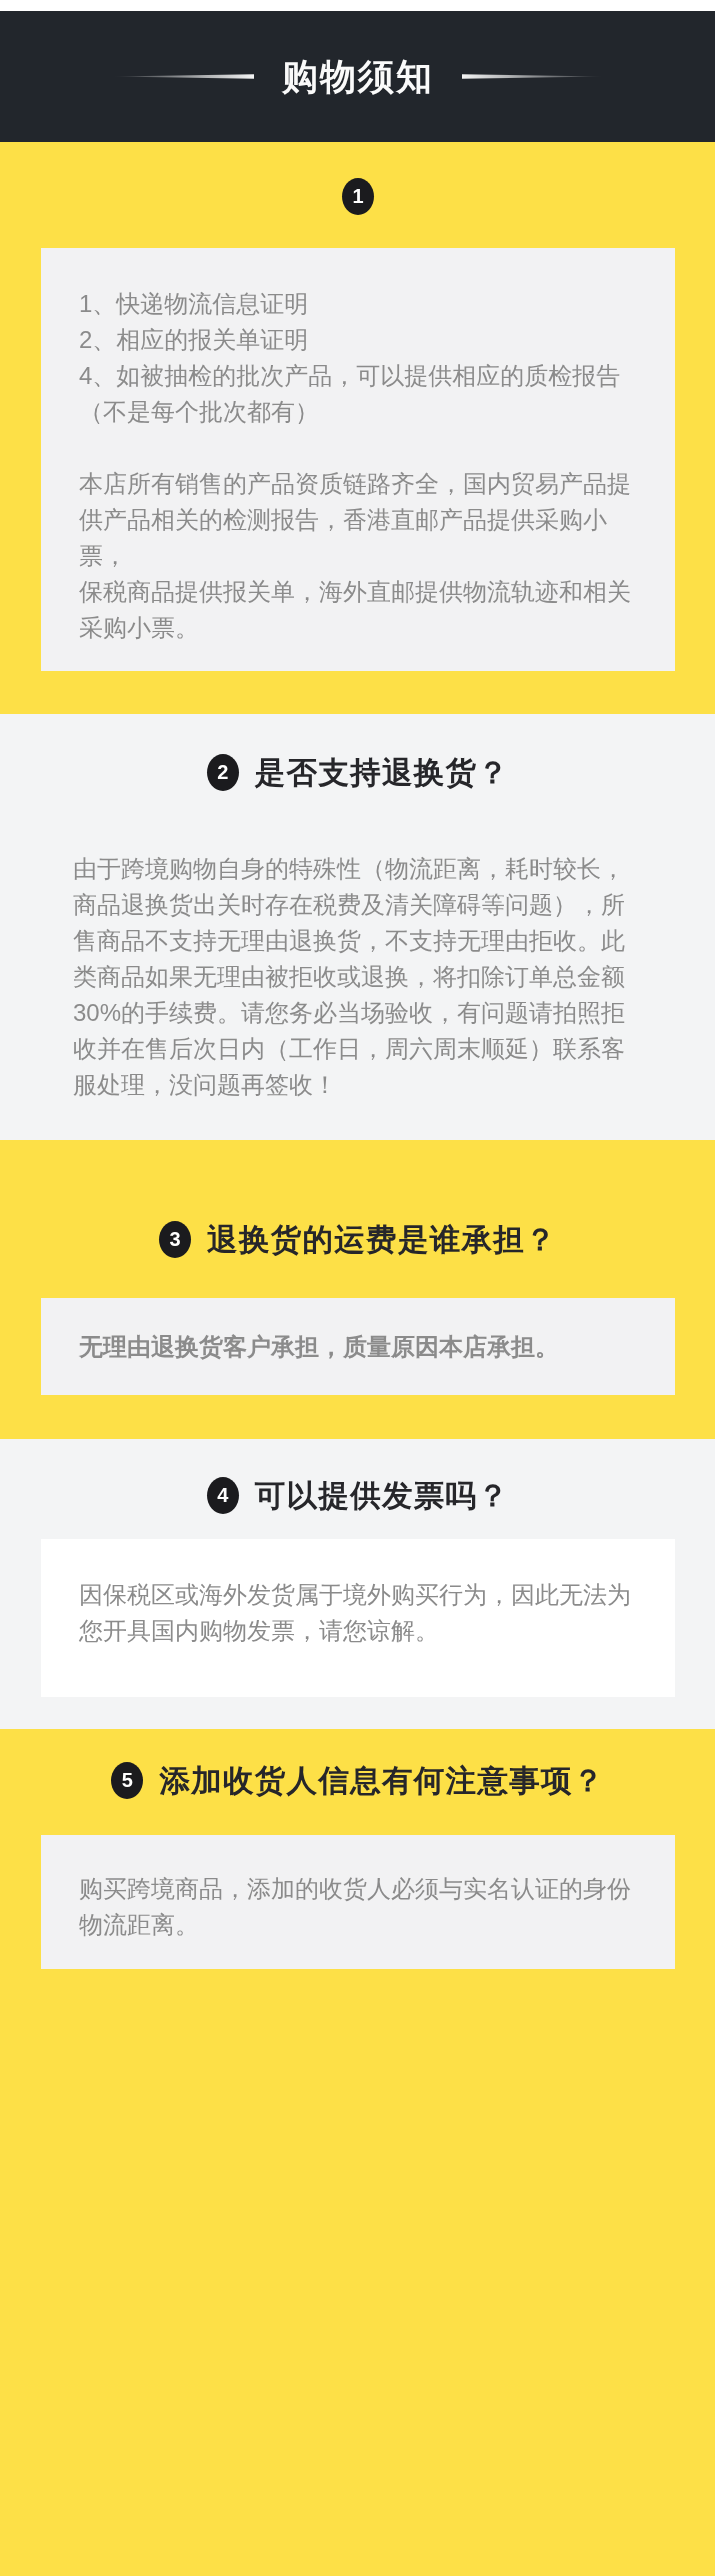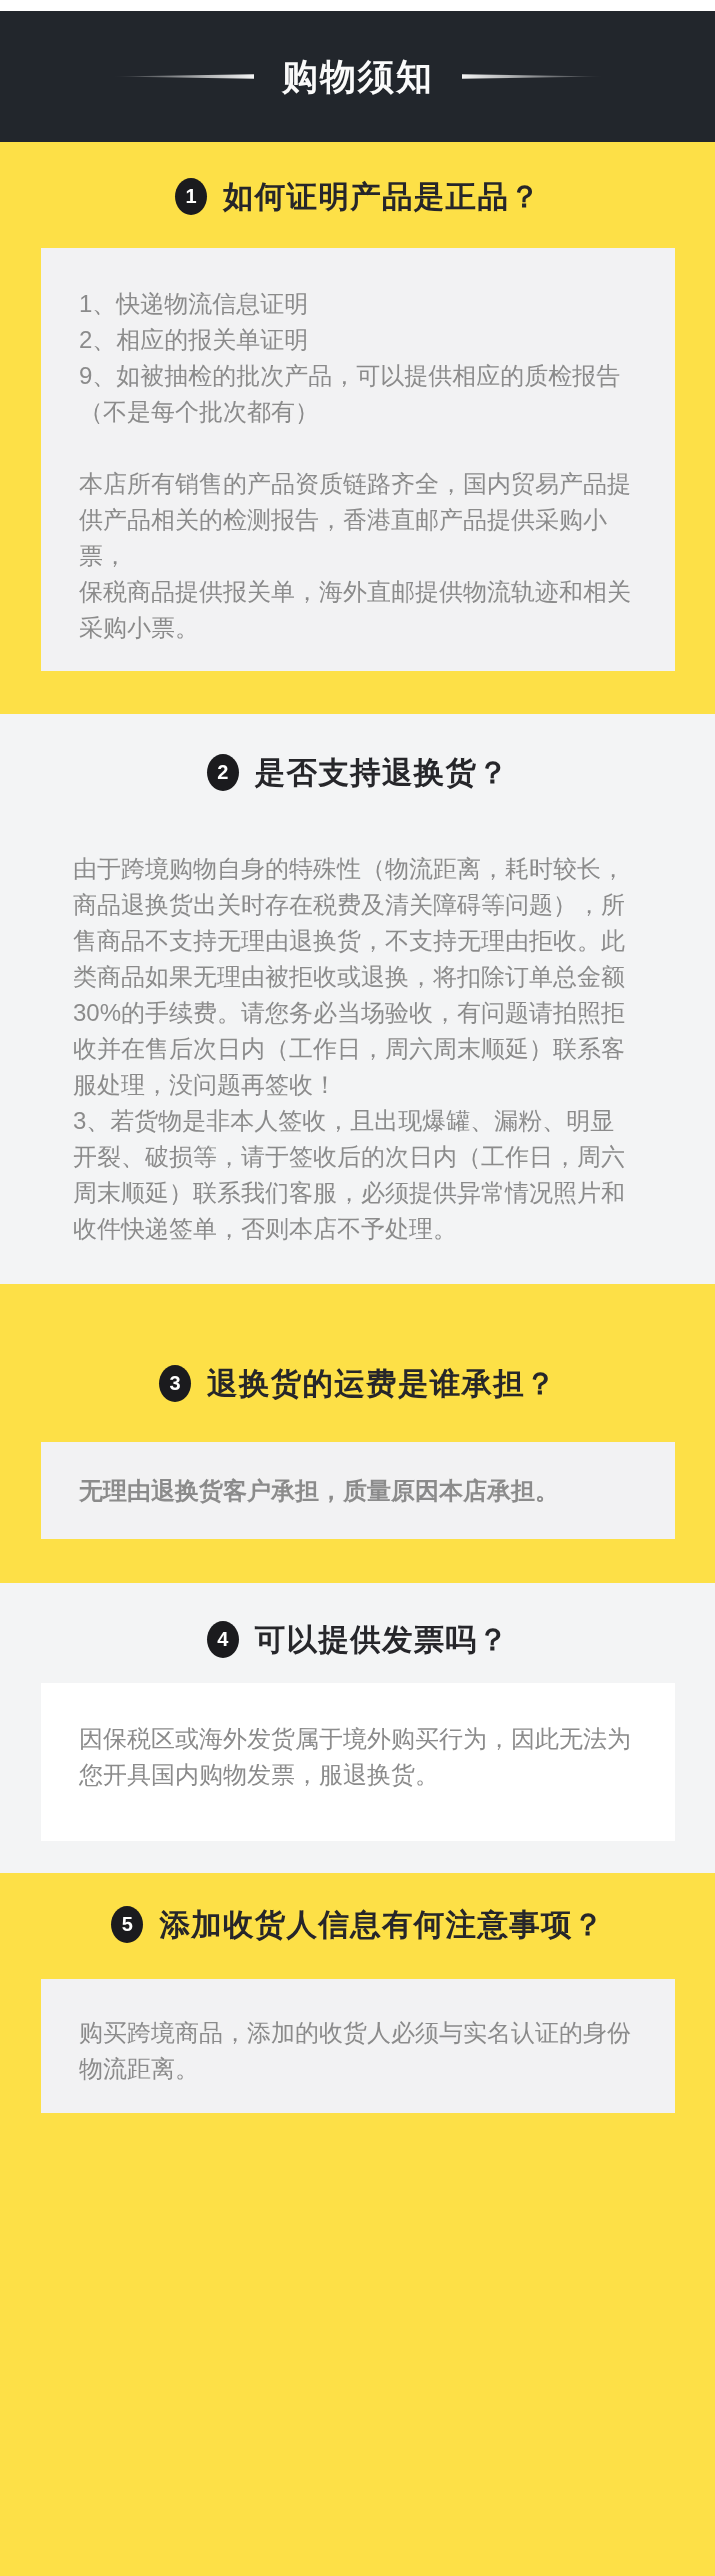--- a/index.html
+++ b/index.html
@@ -77,69 +77,64 @@
 <div class="page">
 
   <div class="header">
     <div class="hline left"></div>
     <h1>购物须知</h1>
     <div class="hline right"></div>
   </div>
 
   <div class="qrow q1row">
     <span class="badge">1</span>
-    <span class="qtext">如何证明产品是正品？</span>
   </div>
   <div class="card card1">
     <p>1、快递物流信息证明
 2、相应的报关单证明
-9、如被抽检的批次产品，可以提供相应的质检报告
+4、如被抽检的批次产品，可以提供相应的质检报告
 （不是每个批次都有）</p>
     <p class="para-gap">本店所有销售的产品资质链路齐全，国内贸易产品提
 供产品相关的检测报告，香港直邮产品提供采购小票，
 保税商品提供报关单，海外直邮提供物流轨迹和相关
 采购小票。</p>
   </div>
 
   <div class="sec-gray sec2">
     <div class="qrow">
       <span class="badge">2</span>
       <span class="qtext">是否支持退换货？</span>
     </div>
     <div class="longtext">
       <p>由于跨境购物自身的特殊性（物流距离，耗时较长，
 商品退换货出关时存在税费及清关障碍等问题），所
 售商品不支持无理由退换货，不支持无理由拒收。此
 类商品如果无理由被拒收或退换，将扣除订单总金额
 30%的手续费。请您务必当场验收，有问题请拍照拒
 收并在售后次日内（工作日，周六周末顺延）联系客
 服处理，没问题再签收！</p>
-      <p>3、若货物是非本人签收，且出现爆罐、漏粉、明显
-开裂、破损等，请于签收后的次日内（工作日，周六
-周末顺延）联系我们客服，必须提供异常情况照片和
-收件快递签单，否则本店不予处理。</p>
     </div>
   </div>
 
   <div class="qrow q3row">
     <span class="badge">3</span>
     <span class="qtext">退换货的运费是谁承担？</span>
   </div>
   <div class="card card3">
     <p>无理由退换货客户承担，质量原因本店承担。</p>
   </div>
 
   <div class="sec-gray sec4">
     <div class="qrow">
       <span class="badge">4</span>
       <span class="qtext">可以提供发票吗？</span>
     </div>
     <div class="card white card4">
       <p>因保税区或海外发货属于境外购买行为，因此无法为
-您开具国内购物发票，服退换货。</p>
+您开具国内购物发票，请您谅解。</p>
     </div>
   </div>
 
   <div class="qrow q5row">
     <span class="badge">5</span>
     <span class="qtext">添加收货人信息有何注意事项？</span>
   </div>
   <div class="card card5">
     <p>购买跨境商品，添加的收货人必须与实名认证的身份
 物流距离。</p>

